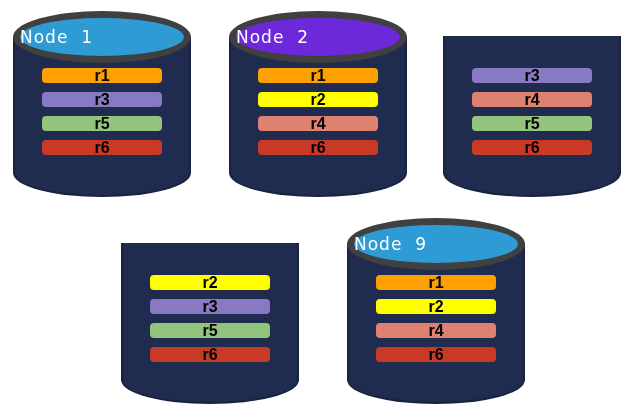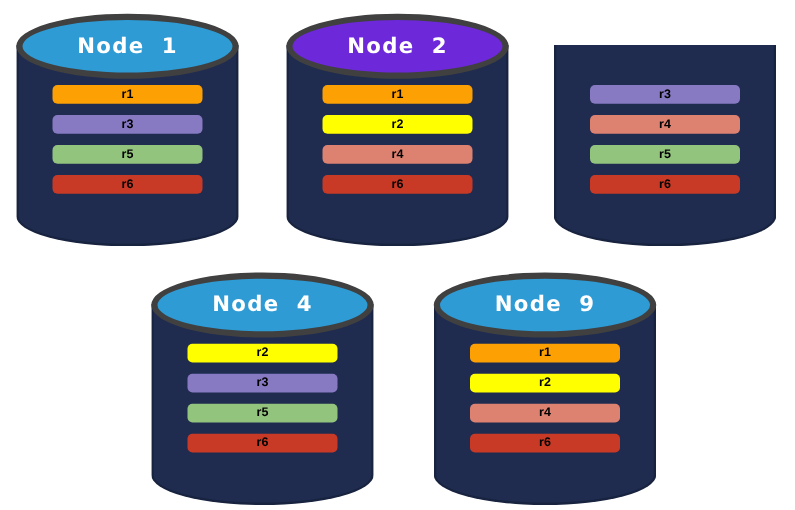--- a/index.html
+++ b/index.html
@@ -35,28 +35,27 @@
     border: 2px solid #18233F;
     border-top: none;
     box-sizing: border-box;
     border-radius: 0 0 50% 50% / 0 0 24px 24px;
   }
   .cyl-top {
     position: absolute;
     left: 0; right: 0; top: 0;
     height: 52px;
     background: #2E9BD5;
-    border: 5px solid #404040;
+    border: 7px solid #404040;
     box-sizing: border-box;
     border-radius: 50%;
     z-index: 2;
     display: flex;
     align-items: center;
-    justify-content: center;
-    font-weight: bold;
+    justify-content: flex-start;
   }
   .cyl-title {
     color: #ffffff;
     font-size: 17px;
     letter-spacing: 1px;
     white-space: pre;
     text-align: center;
   }
   .bars {
     position: absolute;
@@ -65,21 +64,21 @@
     z-index: 3;
     display: flex;
     flex-direction: column;
     gap: 9px;
   }
   .bar {
     height: 15px;
     border-radius: 4px;
     font-family: "Liberation Sans", sans-serif;
     font-weight: bold;
-    font-size: 10px;
+    font-size: 16px;
     line-height: 15px;
     color: #000000;
     text-align: center;
   }
 </style>
 </head>
 <body style="background: rgb(255, 255, 255);">
 
 <div class="canvas">
 
@@ -114,23 +113,20 @@
     <div class="bars">
       <div class="bar" style="background: rgb(135, 121, 194); color: rgb(0, 0, 0);">r3</div>
       <div class="bar" style="background: rgb(221, 129, 113); color: rgb(0, 0, 0);">r4</div>
       <div class="bar" style="background: rgb(147, 196, 126); color: rgb(0, 0, 0);">r5</div>
       <div class="bar" style="background: rgb(201, 58, 38); color: rgb(0, 0, 0);">r6</div>
     </div>
   </div>
 
   <div class="cylinder pos-4">
     <div class="cyl-body" style="background: rgb(31, 44, 80); border-color: rgb(24, 35, 63);"></div>
-    <div class="cyl-top" style="background: rgb(46, 155, 213);">
-      <span class="cyl-title" style="color: rgb(255, 255, 255);">Node  4</span>
-    </div>
     <div class="bars">
       <div class="bar" style="background: rgb(255, 255, 0); color: rgb(0, 0, 0);">r2</div>
       <div class="bar" style="background: rgb(135, 121, 194); color: rgb(0, 0, 0);">r3</div>
       <div class="bar" style="background: rgb(147, 196, 126); color: rgb(0, 0, 0);">r5</div>
       <div class="bar" style="background: rgb(201, 58, 38); color: rgb(0, 0, 0);">r6</div>
     </div>
   </div>
 
   <div class="cylinder pos-5">
     <div class="cyl-body" style="background: rgb(31, 44, 80); border-color: rgb(24, 35, 63);"></div>

